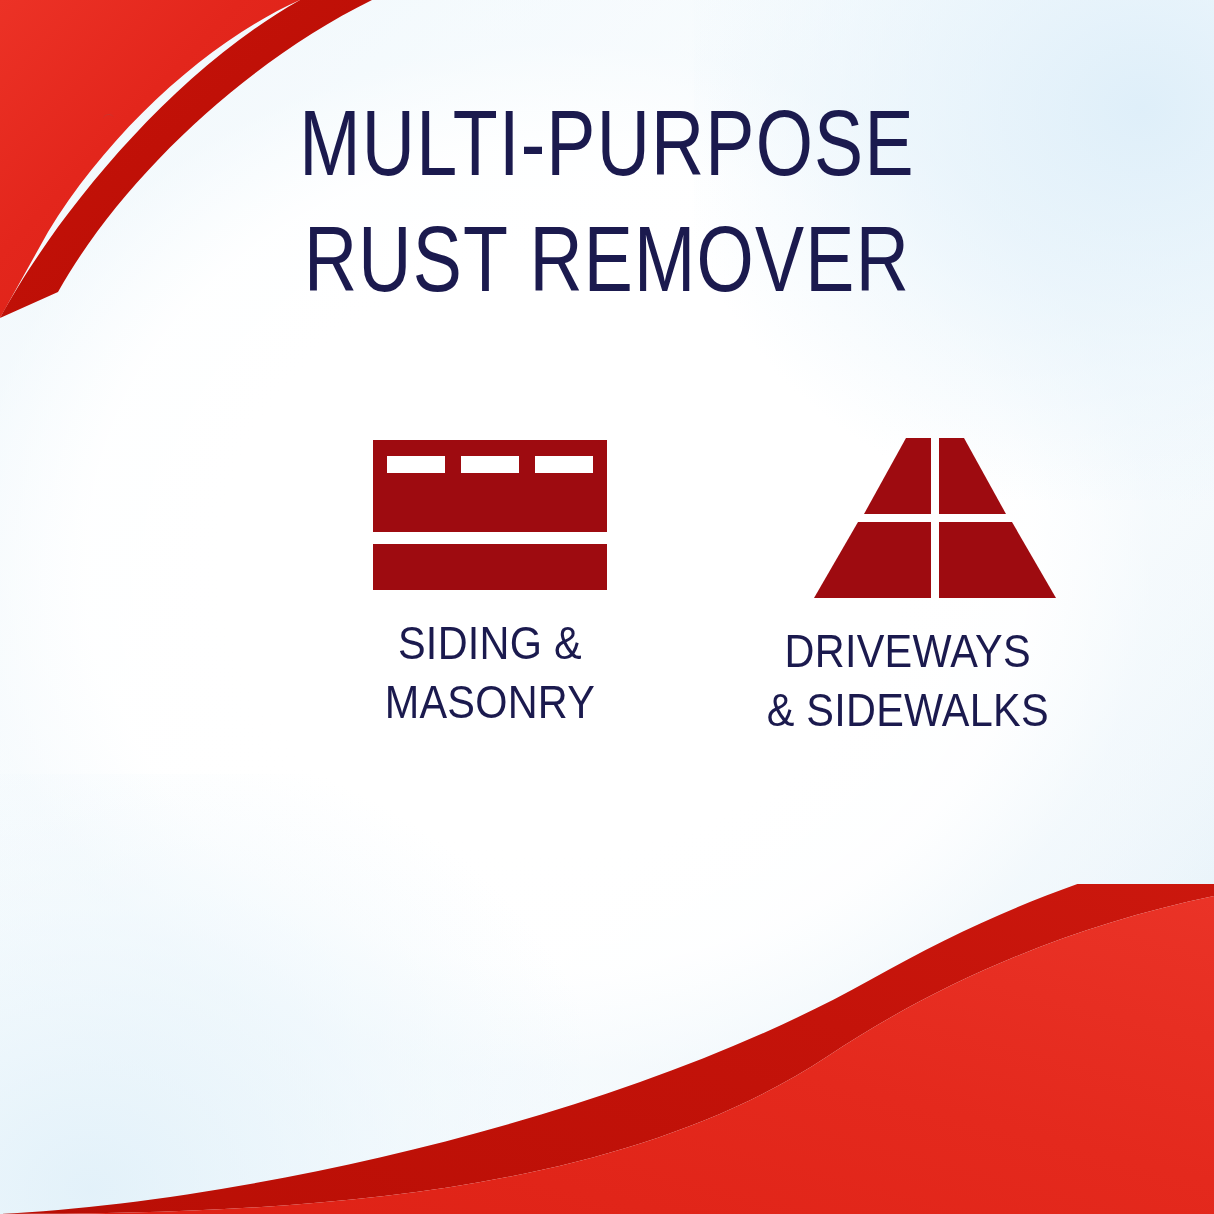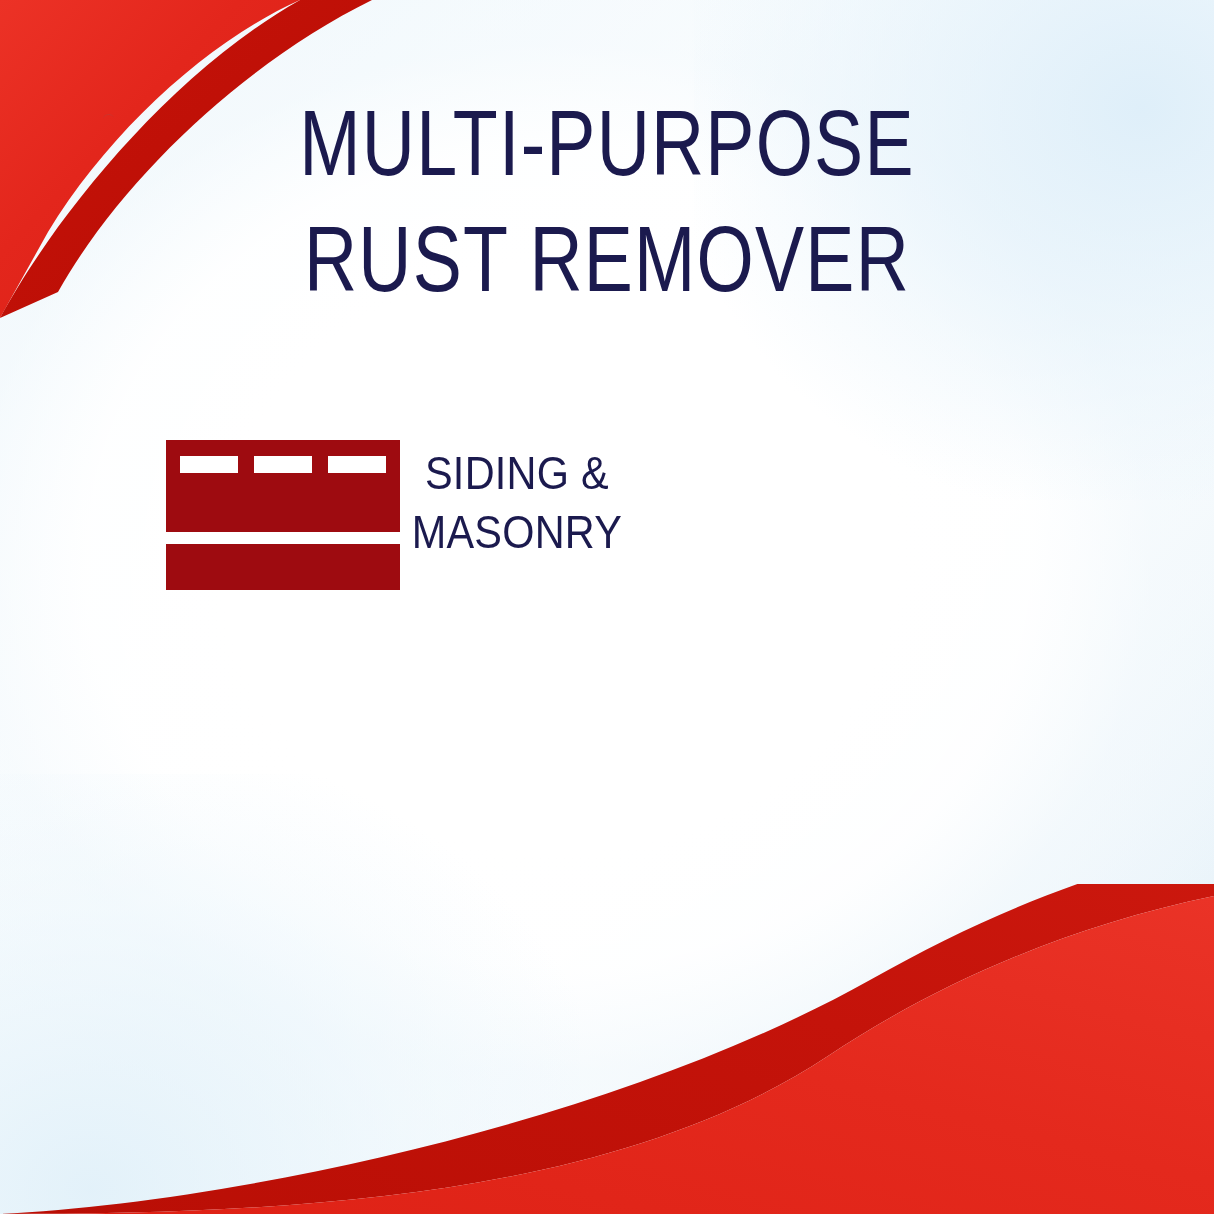--- a/index.html
+++ b/index.html
@@ -72,22 +72,22 @@
     position: absolute;
     left: 150px;
     top: 420px;
     width: 914px;
     display: grid;
     grid-template-columns: 1fr 1fr;
     grid-template-rows: 320px 320px;
   }
   .cell {
     display: flex;
-    flex-direction: row;
-    align-items: flex-start;
+    flex-direction: column;
+    align-items: flex-end;
   }
   .icon-box {
     height: 170px;
     display: flex;
     align-items: flex-end;
     justify-content: center;
   }
   .icon-box svg { display: block; }
   .cell-label {
     margin-top: 24px;
@@ -190,15 +190,35 @@
         </svg>
       </div>
       <div class="cell-label">
         <span class="lbl-line">SIDING &amp;</span>
         <span class="lbl-line">MASONRY</span>
       </div>
     </div>
 
 
 
+    <div class="cell cell-drive">
+      <div class="icon-box">
+        <svg width="258" height="160" viewBox="0 0 258 160" aria-hidden="true">
+          <g fill="#9e0b10">
+
+            <path d="M100,0 L125,0 L125,76 L58,76 Z"></path>
+
+            <path d="M133,0 L158,0 L200,76 L133,76 Z"></path>
+
+            <path d="M52,84 L125,84 L125,160 L8,160 Z"></path>
+
+            <path d="M133,84 L206,84 L250,160 L133,160 Z"></path>
+          </g>
+        </svg>
+      </div>
+      <div class="cell-label">
+        <span class="lbl-line">DRIVEWAYS</span>
+        <span class="lbl-line">&amp; SIDEWALKS</span>
+      </div>
+    </div>
 
   </div>
 </div>
 
 </body></html>

